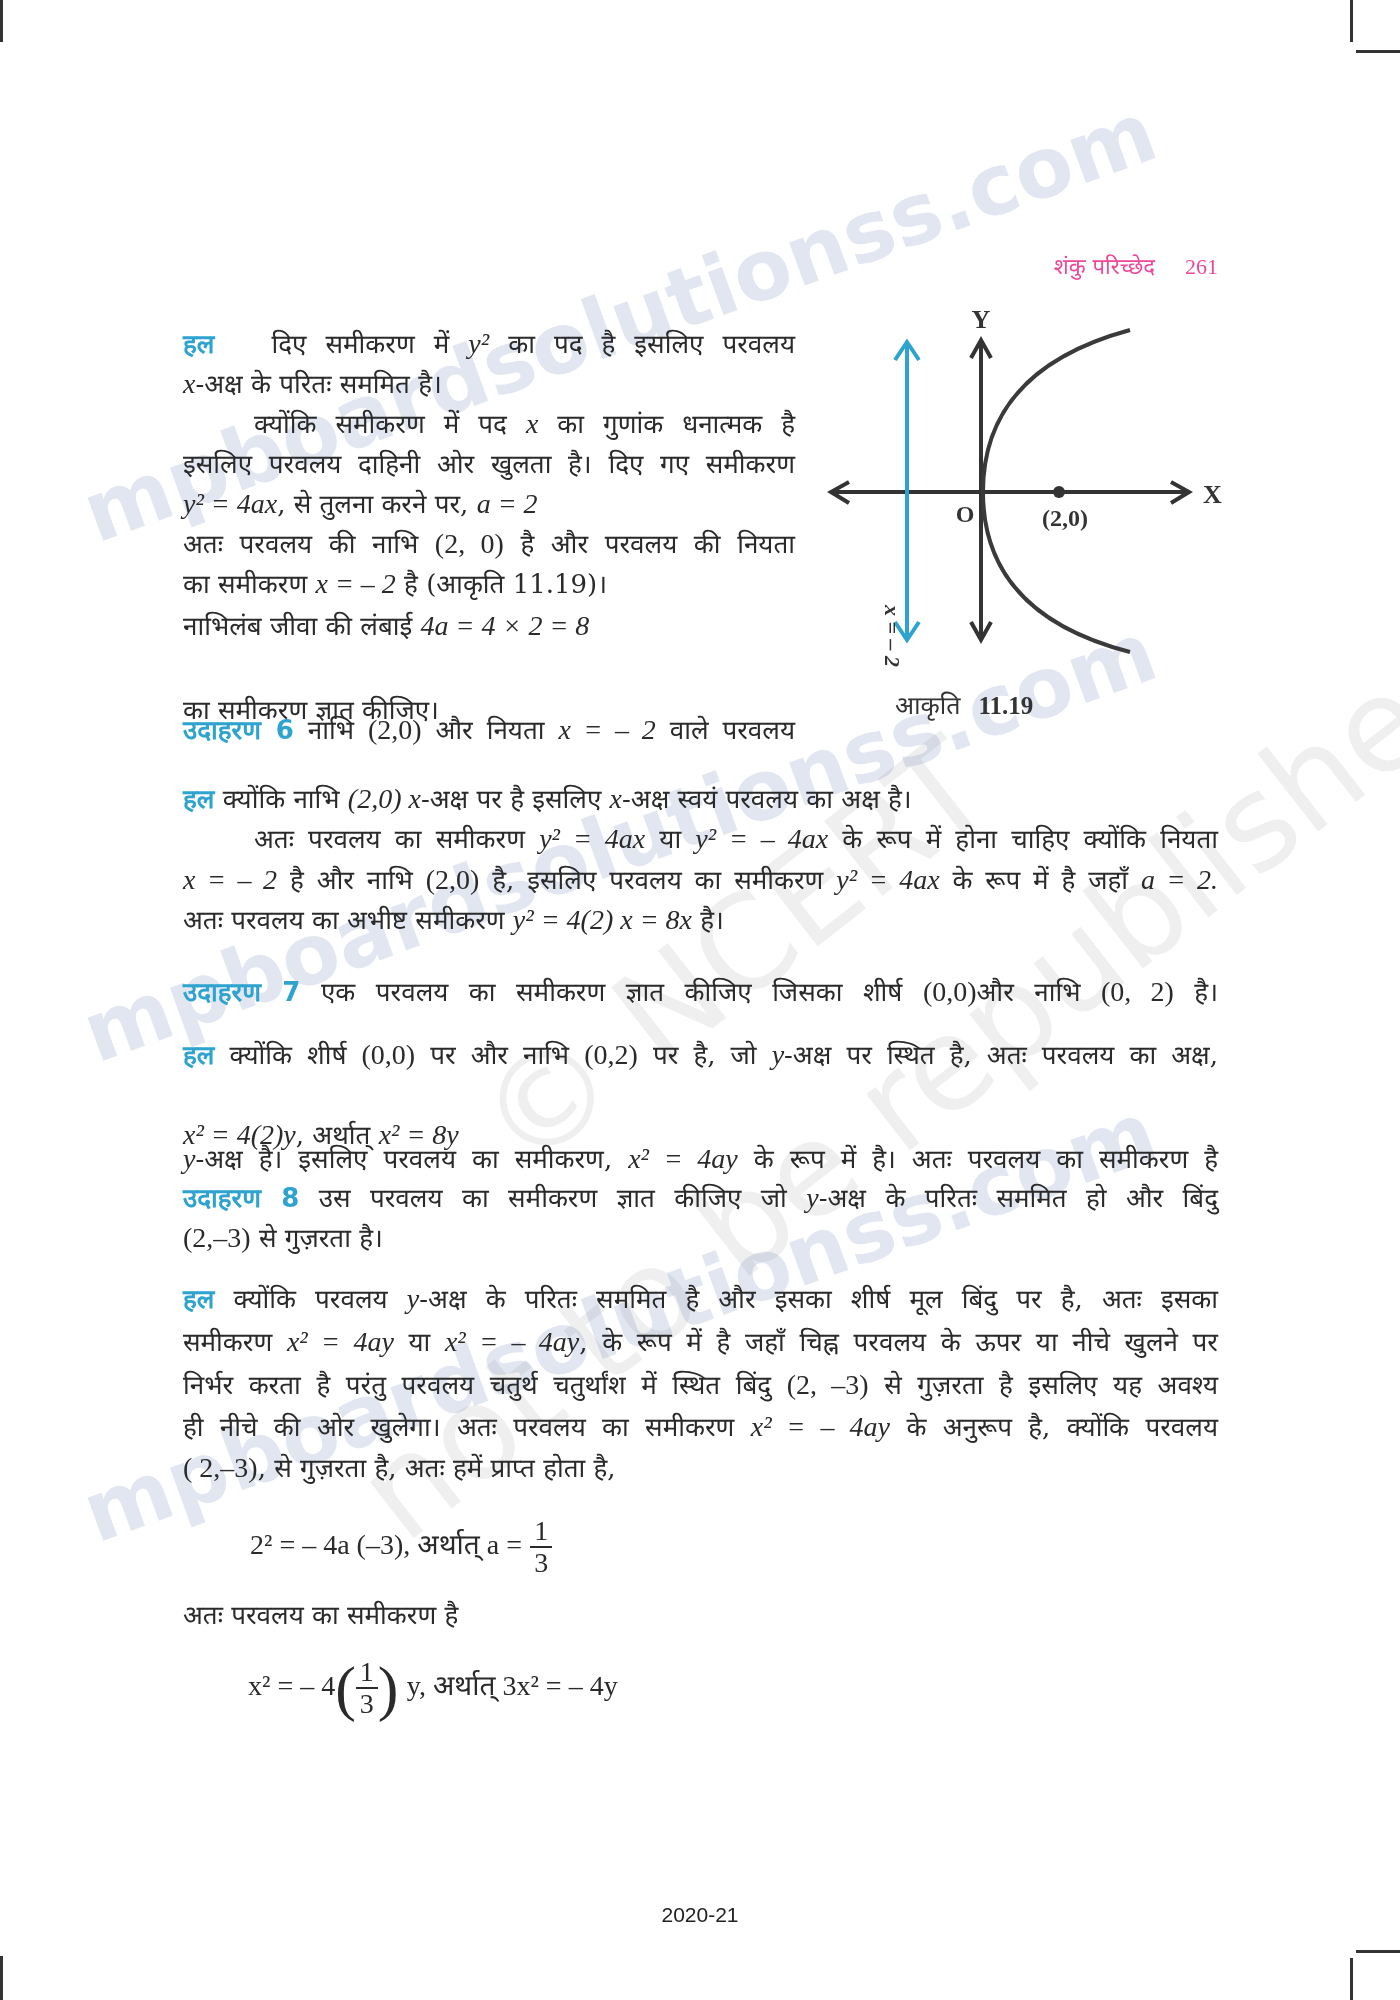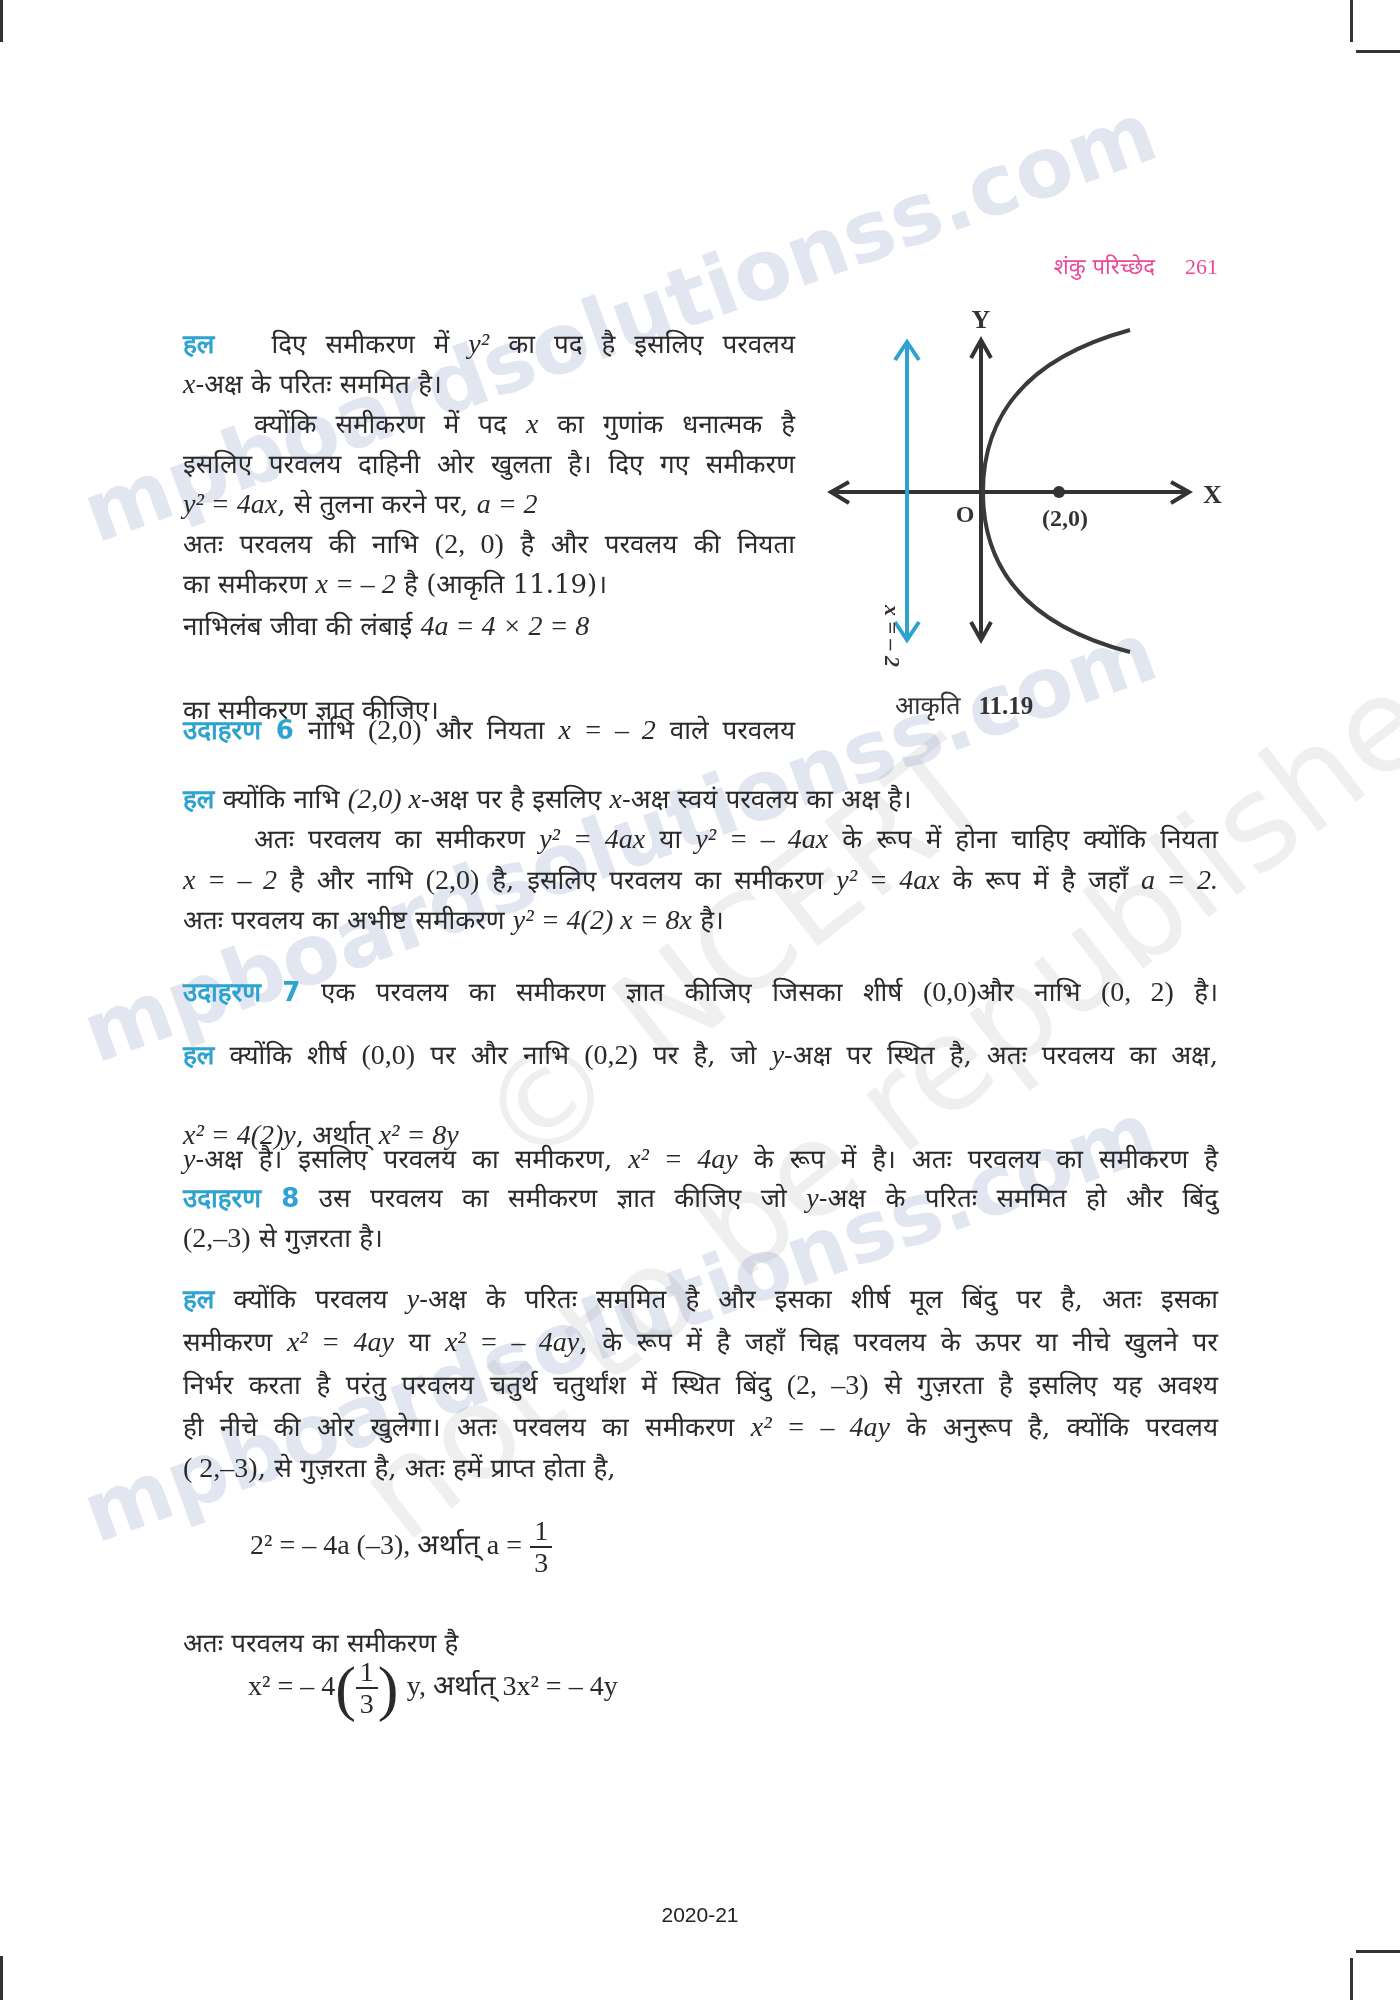--- a/index.html
+++ b/index.html
@@ -177,21 +177,21 @@
     <span>ही नीचे की ओर खुलेगा। अतः परवलय का समीकरण </span><span class="math">x² = – 4ay</span><span> के अनुरूप है, क्योंकि परवलय</span>
   </div>
   <div class="line full nojust" style="top:1444px;">
     <span class="math" style="font-style:normal">( 2,–3)</span><span>, से गुज़रता है, अतः हमें प्राप्त होता है,</span>
   </div>
 
   <div class="line" style="top:1510px; left:250px; line-height:70px;">
     <span class="math" style="font-style:normal">2² = – 4a (–3), अर्थात् a =</span>
     <span class="frac"><span class="num">1</span><span class="den">3</span></span>
   </div>
-  <div class="line" style="top:1591px;margin-top:28px;">
+  <div class="line" style="top:1591px;">
     <span>अतः परवलय का समीकरण है</span>
   </div>
   <div class="line" style="top:1646px; left:248px; line-height:80px;">
     <span class="math" style="font-style:normal">x² = – 4</span><span class="paren">(</span><span class="frac"><span class="num">1</span><span class="den">3</span></span><span class="paren">)</span>
     <span class="math" style="font-style:normal">y, अर्थात्  3x² = – 4y</span>
   </div>
 </div>
 
 <div class="footer">2020-21</div>
 

